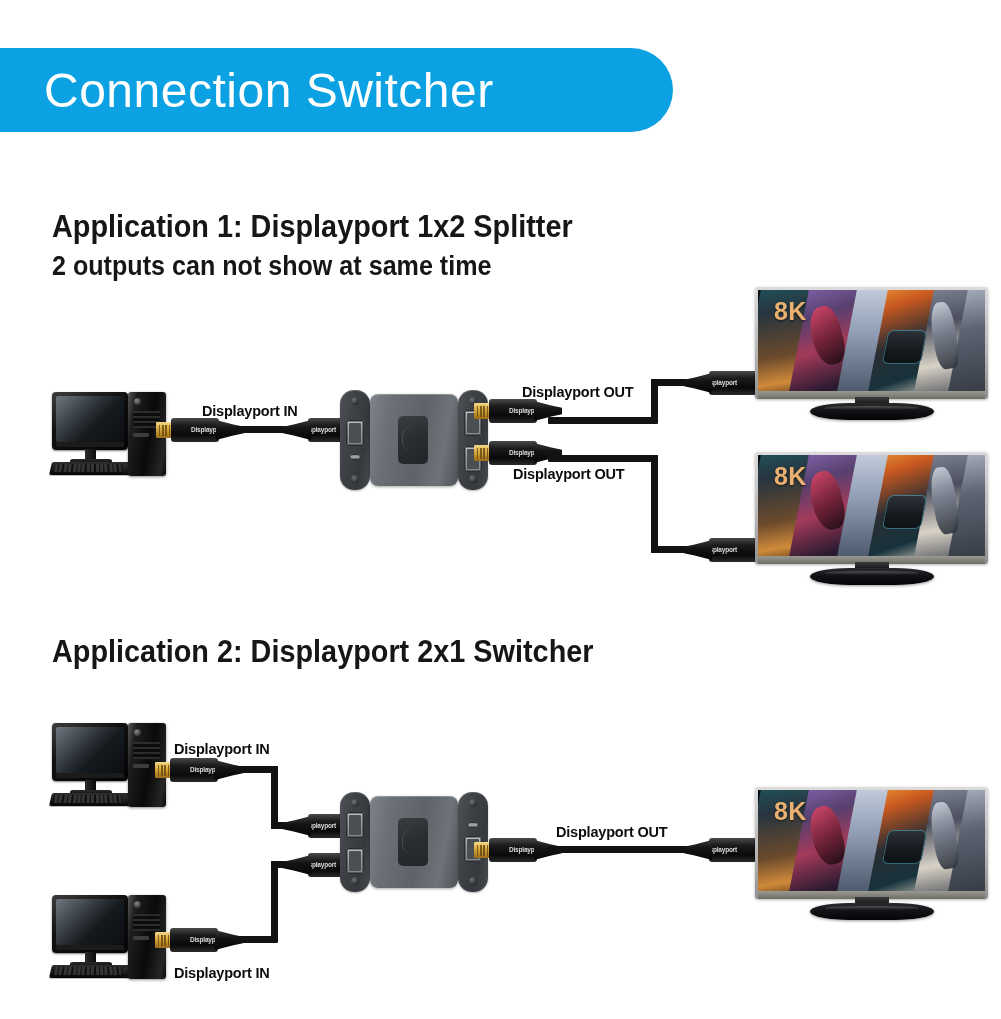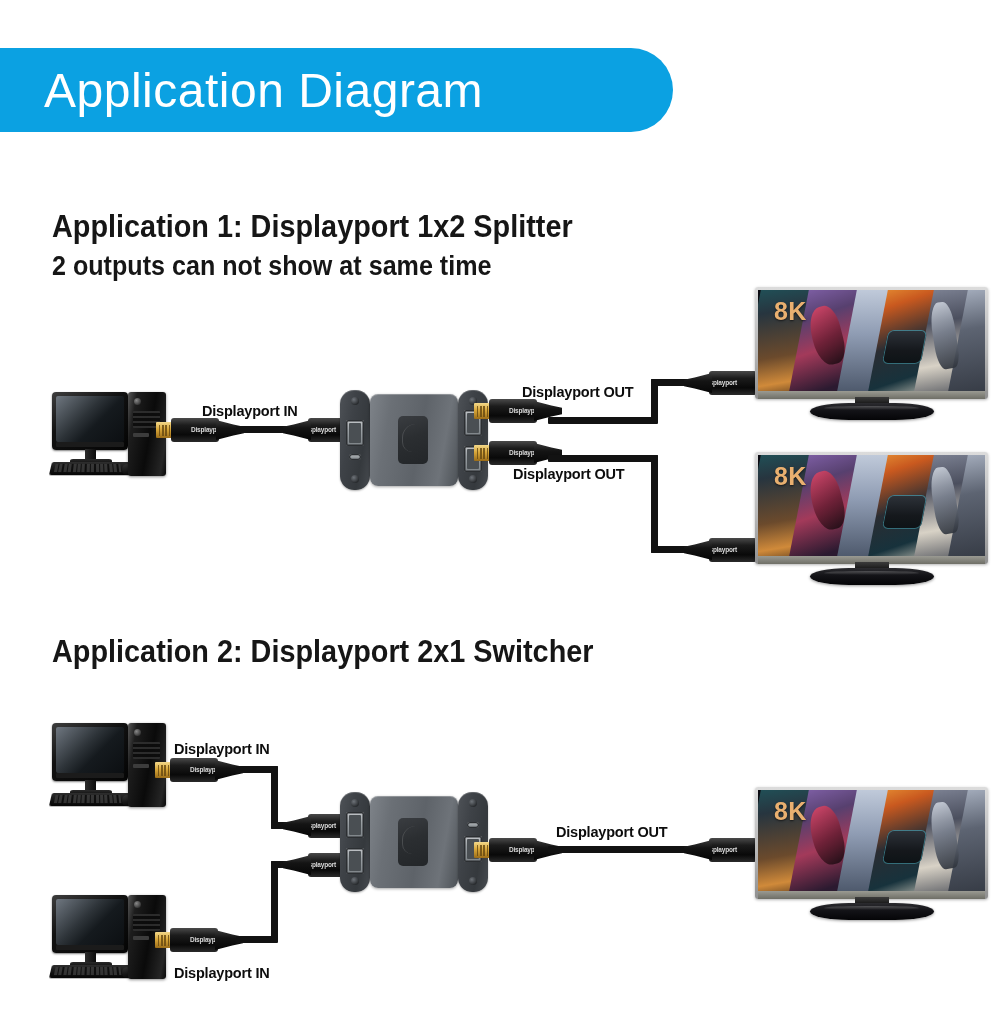--- a/index.html
+++ b/index.html
@@ -279,21 +279,21 @@
     background: linear-gradient(180deg,rgba(255,255,255,.22),rgba(255,255,255,0));
     border-radius: 50%;
   }
 </style>
 </head>
 <body>
 
 <div class="page">
 
   <div class="banner">
-    <div class="banner-title">Application Diagram</div>
+    <div class="banner-title">Connection Switcher</div>
   </div>
 
   <div class="heading h-app1">Application 1: Displayport 1x2 Splitter</div>
   <div class="heading h-app1-sub">2 outputs can not show at same time</div>
 
   <div class="pc" style="left:52px; top:392px;">
     <div class="mon-body">
       <div class="mon-screen"></div>
       <div class="mon-chin"></div>
     </div>

